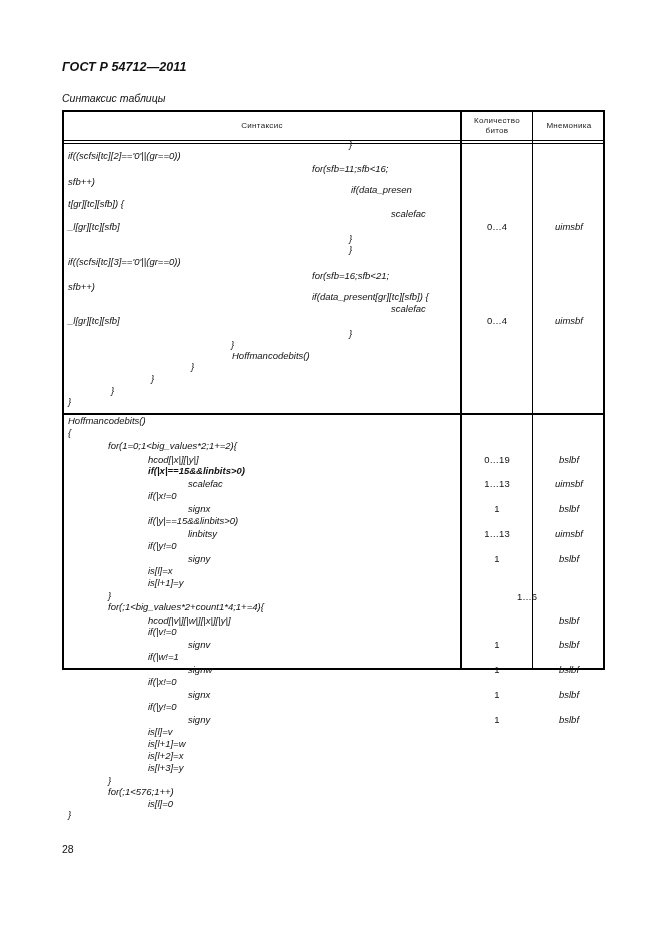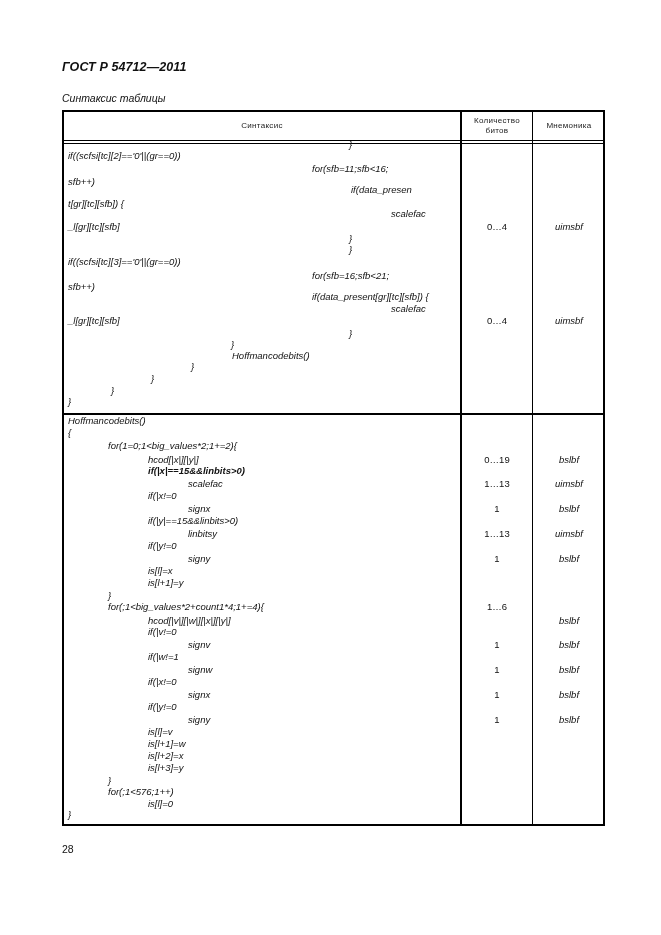--- a/index.html
+++ b/index.html
@@ -3,21 +3,21 @@
 <meta charset="utf-8">
 <style>
   html, body { margin: 0; padding: 0; background: #ffffff; }
   body { width: 661px; height: 935px; position: relative; overflow: hidden;
          font-family: "Liberation Sans", sans-serif; color: #111; }
   .abs { position: absolute; white-space: nowrap; }
   .doc-title { left: 62px; top: 60px; font-size: 12.5px; font-weight: bold; letter-spacing: 0.1px; font-style: italic; }
   .caption { left: 62px; top: 92px; font-size: 10.5px; font-style: italic; }
   .page-number { left: 62px; top: 843px; font-size: 10.5px; }
 
-  .table { position: absolute; left: 62px; top: 110px; width: 543px; height: 716px;
+  .table { position: absolute; left: 62px; top: 110px; width: 543px; height: 560px;
            border: 2px solid #000; box-sizing: border-box; }
   .vline { position: absolute; top: 0; bottom: 0; background: #000; }
   .vline.c1 { left: 396px; width: 2px; }
   .vline.c2 { left: 468px; width: 1px; }
   .hline { position: absolute; left: 0; right: 0; background: #000; }
   .hdr-line1 { top: 28px; height: 1px; }
   .hdr-line2 { top: 31px; height: 1px; }
   .sec-line { top: 301px; height: 2px; }
 
   .th { position: absolute; font-size: 8px; text-align: center; color: #222; letter-spacing: 0.3px; line-height: 10px; }
@@ -115,21 +115,21 @@
       <div class="bits" style="top: 342px;">0…19</div>
       <div class="mnem" style="top: 342px;">bslbf</div>
       <div class="bits" style="top: 366px;">1…13</div>
       <div class="mnem" style="top: 366px;">uimsbf</div>
       <div class="bits" style="top: 391px;">1</div>
       <div class="mnem" style="top: 391px;">bslbf</div>
       <div class="bits" style="top: 416px;">1…13</div>
       <div class="mnem" style="top: 416px;">uimsbf</div>
       <div class="bits" style="top: 441px;">1</div>
       <div class="mnem" style="top: 441px;">bslbf</div>
-      <div class="bits" style="top: 489px;">1…6</div>
+      <div class="bits" style="top: 479px; padding-left: 30px;">1…6</div>
       <div class="mnem" style="top: 503px;">bslbf</div>
       <div class="bits" style="top: 527px;">1</div>
       <div class="mnem" style="top: 527px;">bslbf</div>
       <div class="bits" style="top: 552px;">1</div>
       <div class="mnem" style="top: 552px;">bslbf</div>
       <div class="bits" style="top: 577px;">1</div>
       <div class="mnem" style="top: 577px;">bslbf</div>
       <div class="bits" style="top: 602px;">1</div>
       <div class="mnem" style="top: 602px;">bslbf</div>
     </div>

